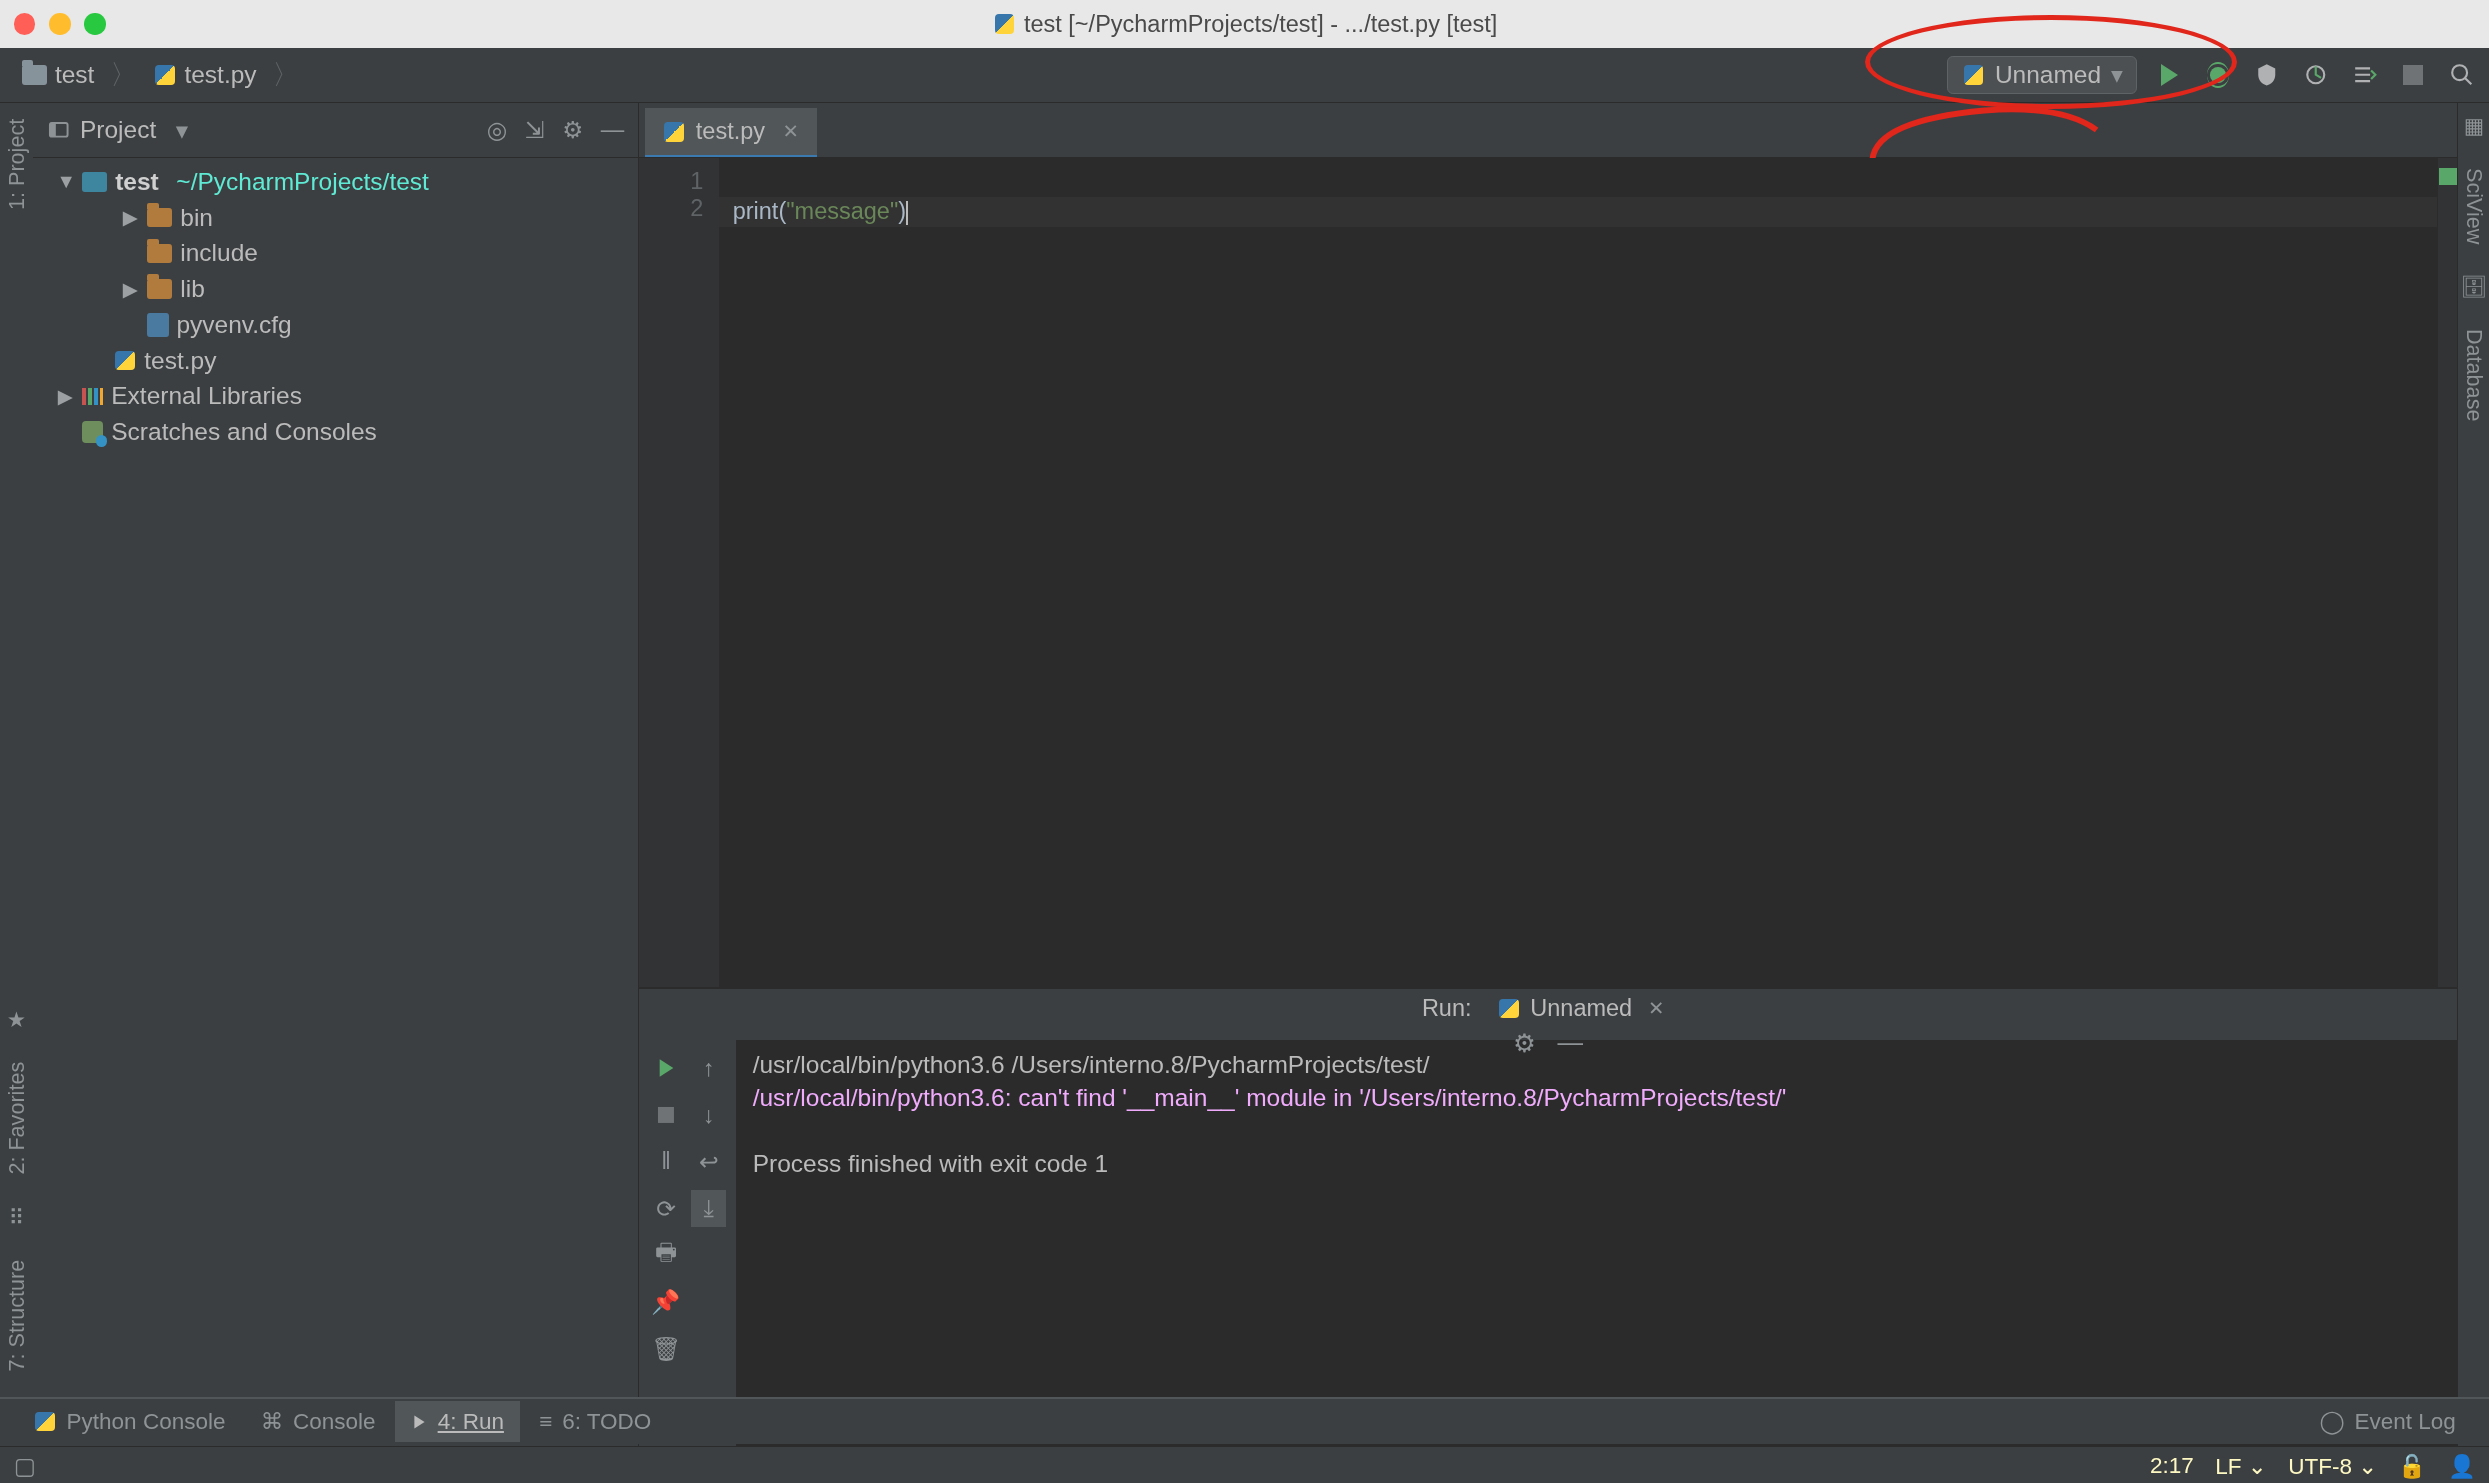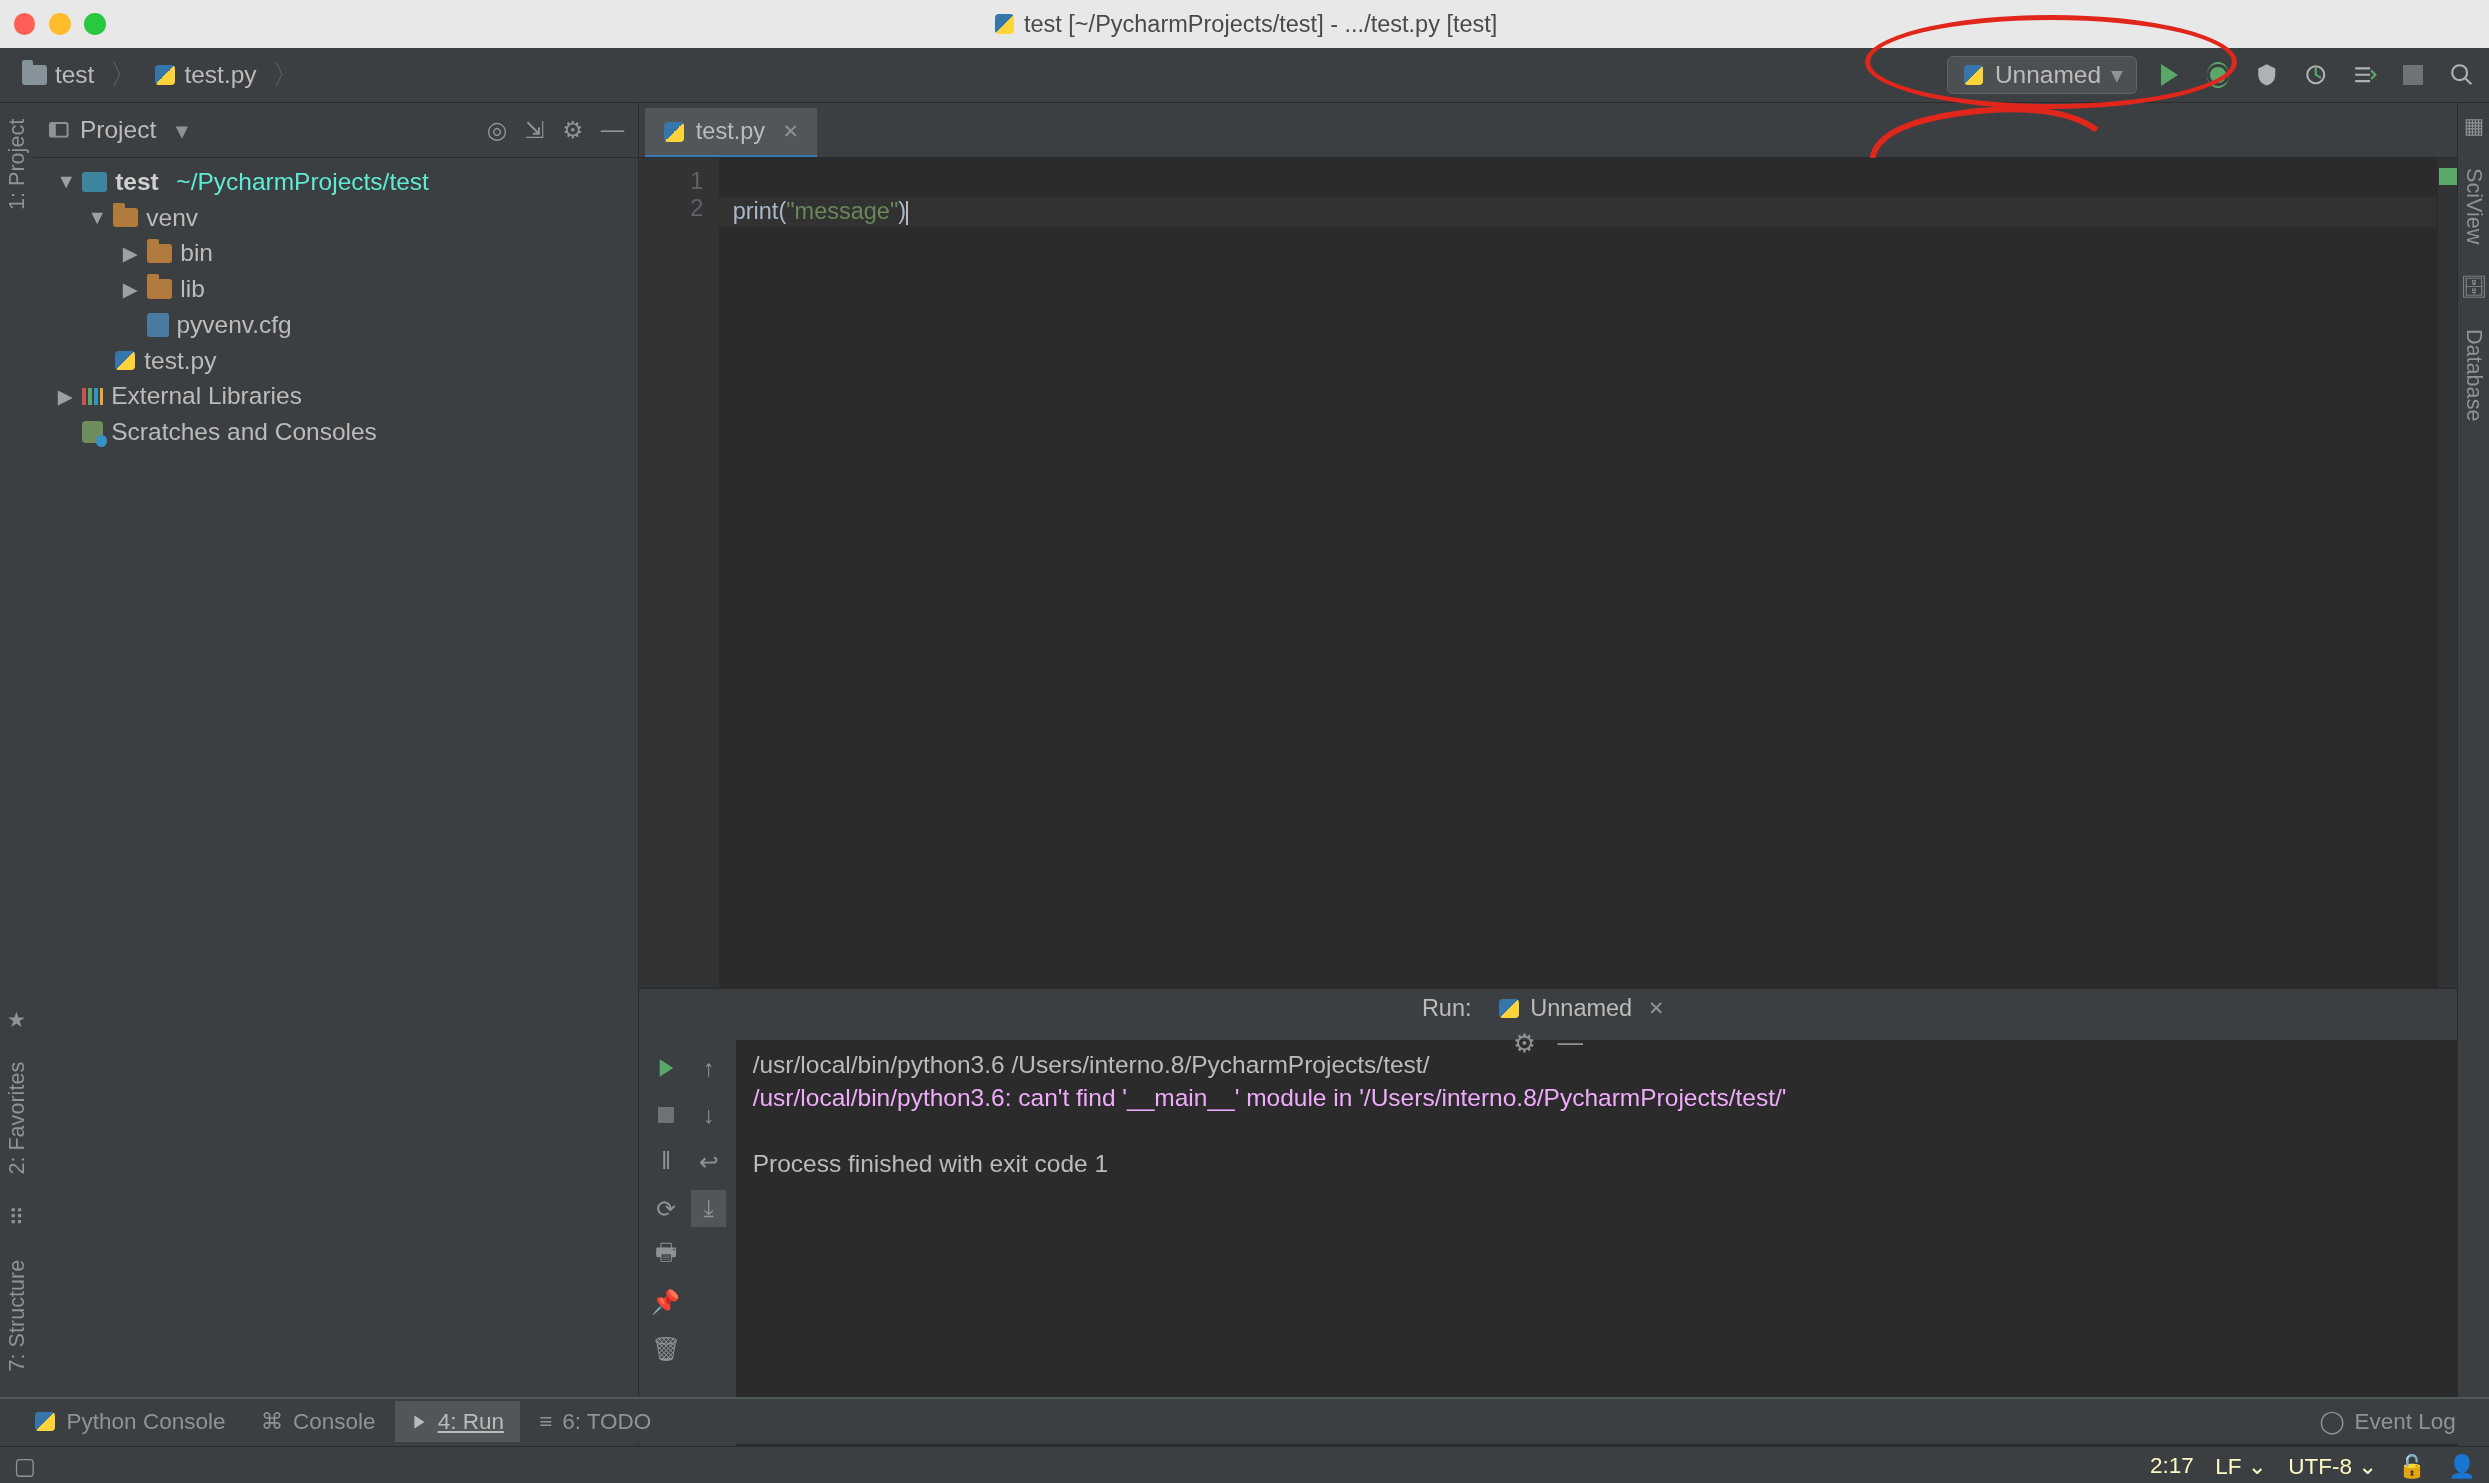--- a/index.html
+++ b/index.html
@@ -207,31 +207,31 @@
     </div>
 
     <div class="tree">
       <div class="tree-row expanded">
         <span class="indent" style="width:5.9px"></span>
           <span class="arrow"></span>
         <span class="folder-mod"></span>
         <b style="color:#d0d0d0;">test</b>
         <span class="muted">~/PycharmProjects/test</span>
       </div>
-      <div class="tree-row expanded">
-        <span class="indent" style="width:37px"></span>
-          <span class="arrow"></span>
-        <span class="folder-o"></span>
-        <span>venv</span>
-      </div>
       <div class="tree-row collapsed">
         <span class="indent" style="width:71px"></span>
           <span class="arrow"></span>
         <span class="folder-o"></span>
         <span>bin</span>
+      </div>
+      <div class="tree-row noarrow">
+        <span class="indent" style="width:71px"></span>
+          <span class="arrow"></span>
+        <span class="folder-o"></span>
+        <span>include</span>
       </div>
       <div class="tree-row collapsed">
         <span class="indent" style="width:71px"></span>
           <span class="arrow"></span>
         <span class="folder-o"></span>
         <span>lib</span>
       </div>
       <div class="tree-row noarrow">
         <span class="indent" style="width:71px"></span>
           <span class="arrow"></span>

